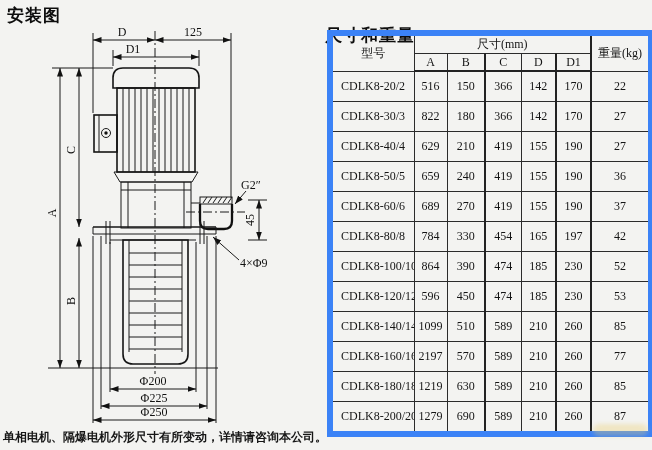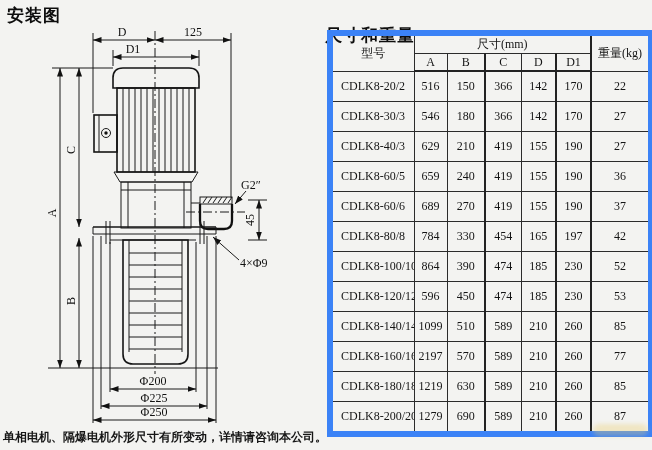--- a/index.html
+++ b/index.html
@@ -261,38 +261,38 @@
     <td class="model">CDLK8-20/2</td>
     <td>516</td>
     <td>150</td>
     <td class="thickL">366</td>
     <td>142</td>
     <td class="thickL">170</td>
     <td class="thickL">22</td>
   </tr>
           <tr>
     <td class="model">CDLK8-30/3</td>
-    <td>546</td>
+    <td>822</td>
     <td>180</td>
     <td class="thickL">366</td>
     <td>142</td>
     <td class="thickL">170</td>
     <td class="thickL">27</td>
   </tr>
           <tr>
-    <td class="model">CDLK8-40/3</td>
+    <td class="model">CDLK8-40/4</td>
     <td>629</td>
     <td>210</td>
     <td class="thickL">419</td>
     <td>155</td>
     <td class="thickL">190</td>
     <td class="thickL">27</td>
   </tr>
           <tr>
-    <td class="model">CDLK8-60/5</td>
+    <td class="model">CDLK8-50/5</td>
     <td>659</td>
     <td>240</td>
     <td class="thickL">419</td>
     <td>155</td>
     <td class="thickL">190</td>
     <td class="thickL">36</td>
   </tr>
           <tr>
     <td class="model">CDLK8-60/6</td>
     <td>689</td>

